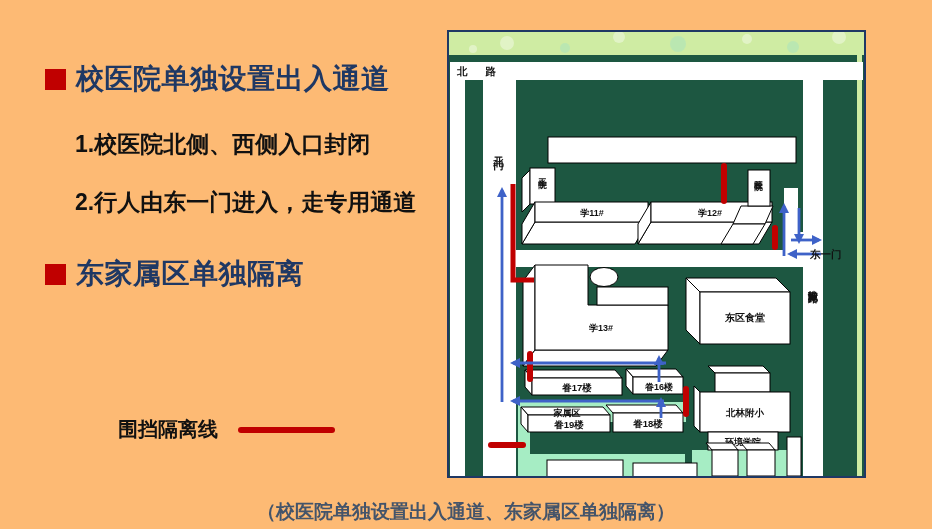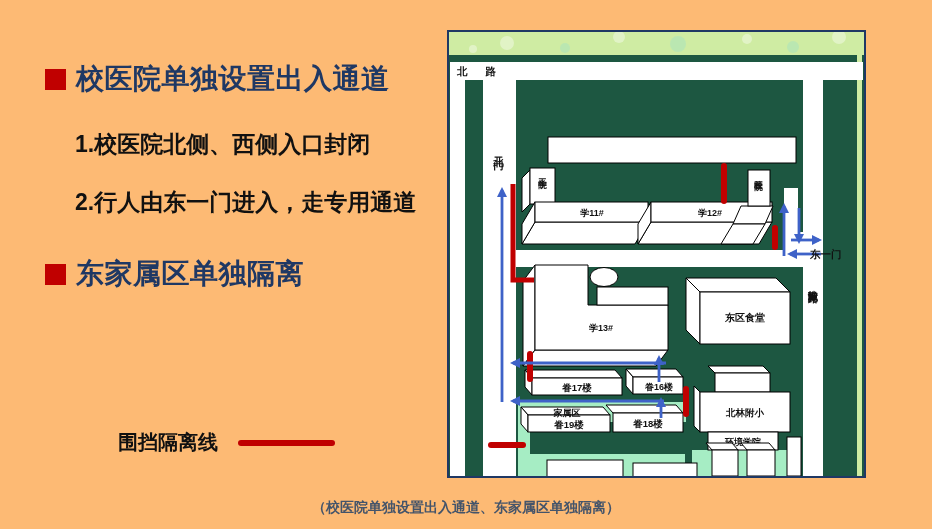--- a/index.html
+++ b/index.html
@@ -12,21 +12,21 @@
   .page{position:relative;width:932px;height:529px;background:#fdba74;overflow:hidden;
          font-family:"Liberation Sans","DejaVu Sans",sans-serif}
   .abs{position:absolute}
   .title-row{display:flex;align-items:center;gap:10px}
   .bullet{width:21px;height:21px;background:var(--accent-red)}
   .title-text{font-size:28px;font-weight:bold;color:var(--title-navy);letter-spacing:.5px;white-space:nowrap}
   .point{font-size:23px;font-weight:bold;color:#111;white-space:nowrap}
   .legend-label{font-size:20px;font-weight:bold;color:#111;white-space:nowrap}
   .legend-row{display:flex;align-items:center}
   .red-bar{width:97px;height:6px;background:var(--accent-red);border-radius:3px}
-  .caption{width:932px;text-align:center;font-size:14px;font-weight:bold;color:var(--caption-color);white-space:nowrap}
+  .caption{width:932px;text-align:center;font-size:19px;font-weight:bold;color:var(--caption-color);white-space:nowrap}
   
   .bg{fill:var(--map-green)}
   .band{fill:var(--light-band)}
   .bub{fill:rgba(255,255,255,.38)}
   .bub2{fill:rgba(170,228,190,.55)}
   .road{fill:#fff}
   .mint{fill:var(--mint)}
   .bld{fill:#fff;stroke:#000;stroke-width:1}
   .redl{stroke:var(--accent-red);stroke-width:5;fill:none}
   .redr{stroke:var(--accent-red);stroke-width:6;stroke-linecap:round;fill:none}
@@ -49,21 +49,21 @@
   <div class="abs point" style="left:75px;top:129px">1.校医院北侧、西侧入口封闭</div>
   <div class="abs point" style="left:75px;top:187px">2.行人由东一门进入，走专用通道</div>
 
   <div class="abs title-row" style="left:45px;top:255px">
     <div class="bullet"></div>
     <div class="title-text">东家属区单独隔离</div>
   </div>
 
 
 
-  <div class="abs legend-row" style="left:118px;top:429px;gap:20px">
+  <div class="abs legend-row" style="left:118px;top:416px;gap:20px">
     <div class="legend-label">围挡隔离线</div>
     <div class="red-bar"></div>
   </div>
 
   <div class="abs caption" style="left:0;top:499px">（校医院单独设置出入通道、东家属区单独隔离）</div>
 
   <svg class="abs" style="left:447px;top:30px" width="419" height="448" viewBox="0 0 419 448">
 
     <rect class="bg" x="0" y="0" width="419" height="448"></rect>
     <rect class="band" x="0" y="0" width="419" height="25"></rect>

